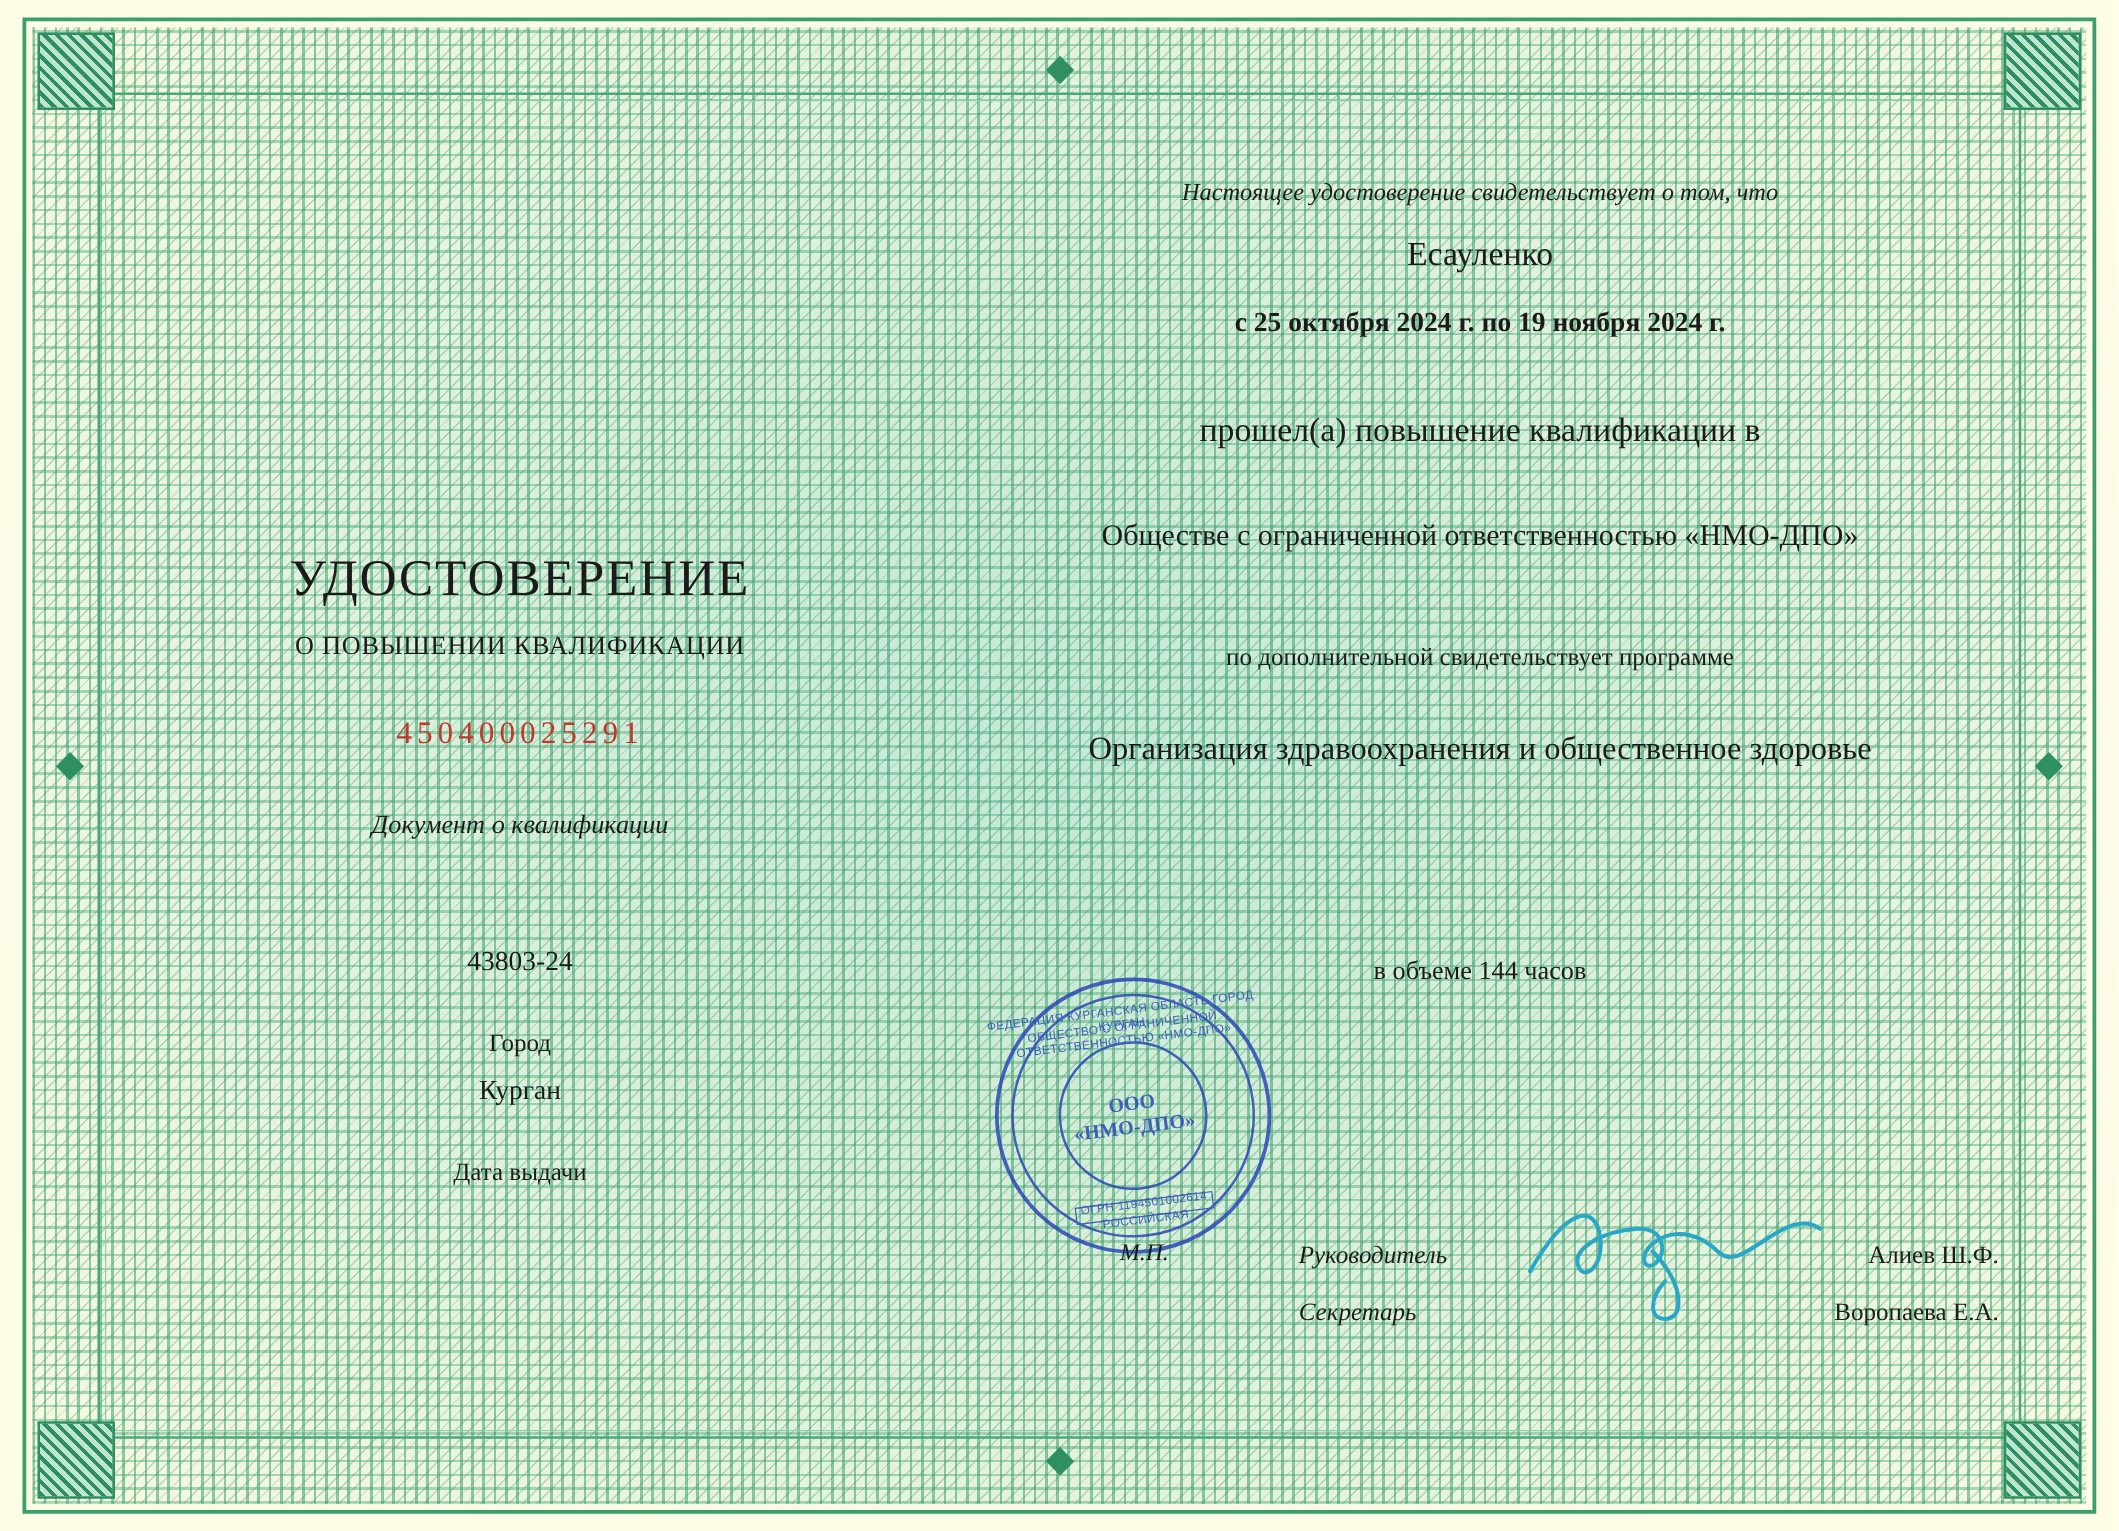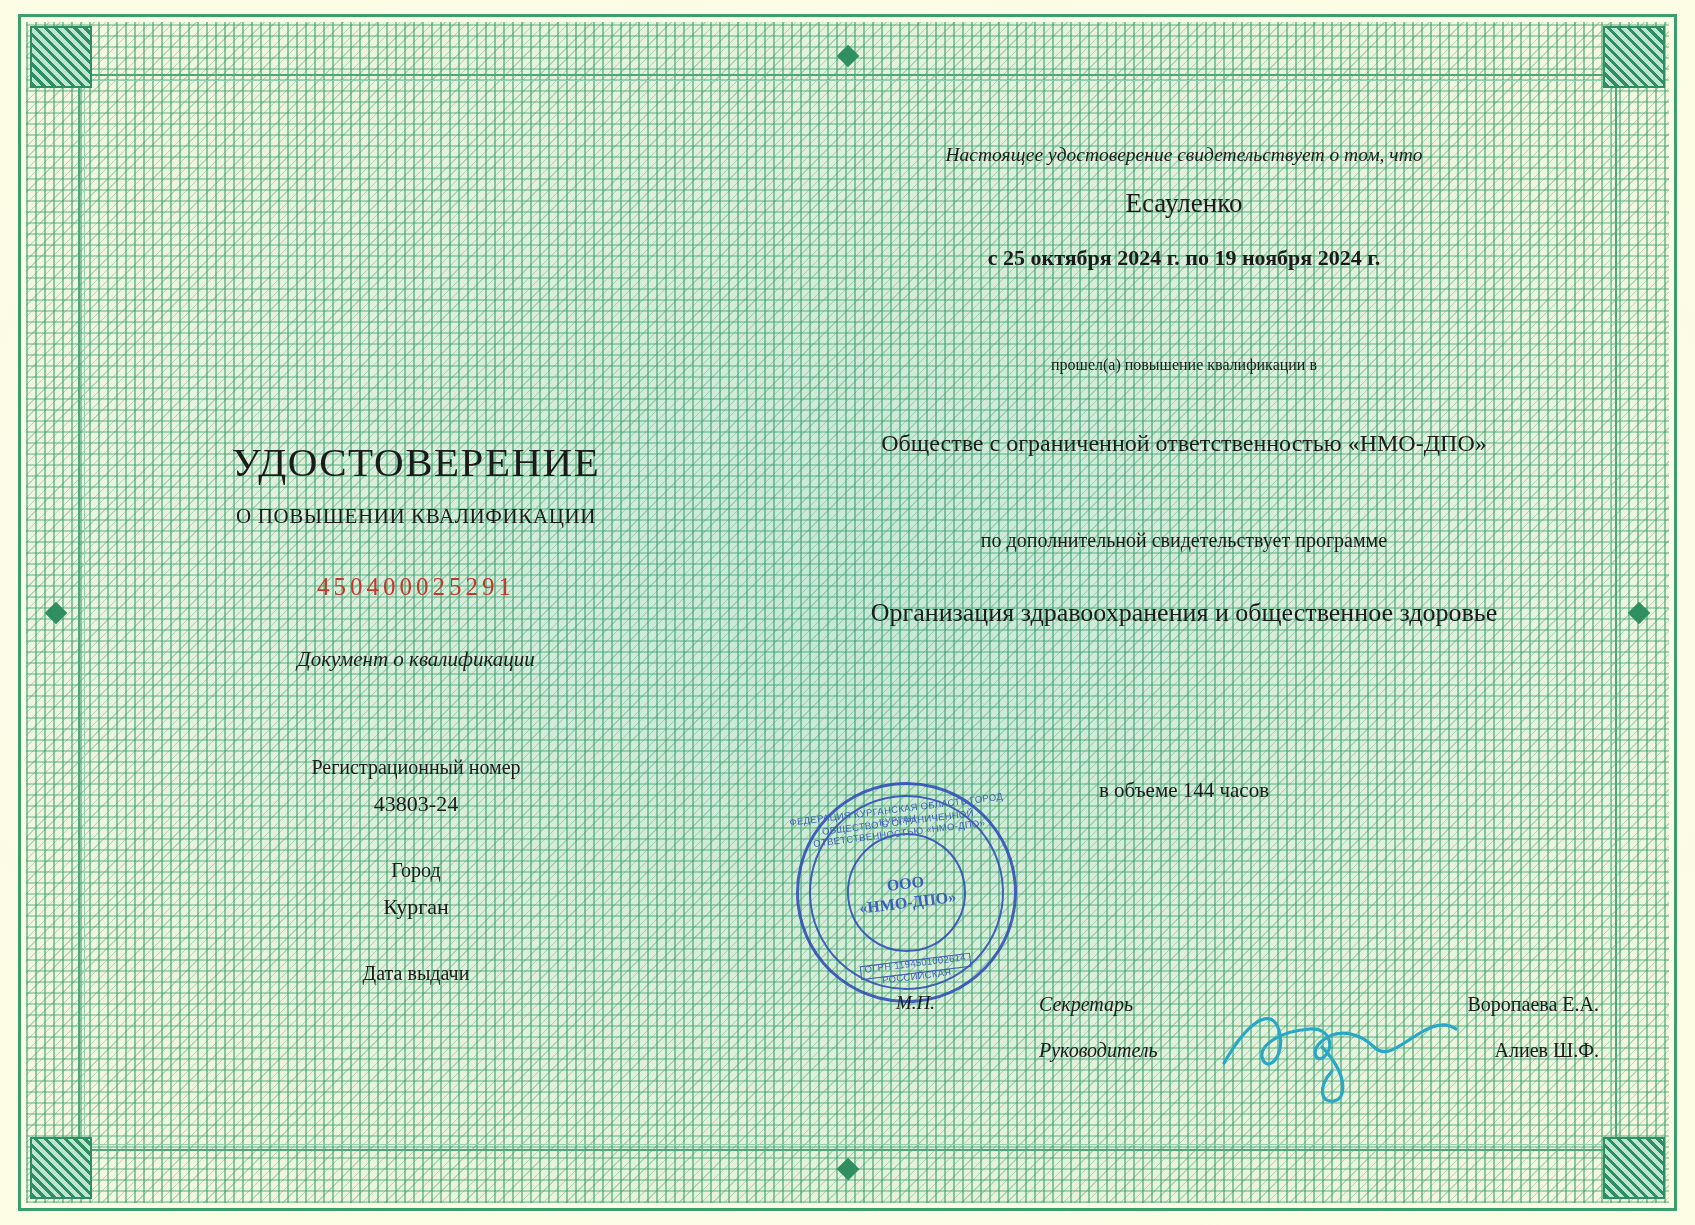--- a/index.html
+++ b/index.html
@@ -140,21 +140,21 @@
     position: absolute;
     right: 0;
     top: 52px;
     width: 830px;
     text-align: center;
   }
   .r-lead    { font-size: 19.5px; font-style: italic; }
   .r-name    { font-size: 27px; margin-top: 22px; }
   .r-name2   { font-size: 25px; margin-top: 26px; }
   .r-period  { font-size: 22px; margin-top: 26px; font-weight: bold; }
-  .r-passed  { font-size: 16px; margin-top: 85px; }
+  .r-passed  { font-size: 27px; margin-top: 58px; }
   .r-org     { font-size: 24px; margin-top: 56px; }
   .r-progLbl { font-size: 20px; margin-top: 72px; }
   .r-prog    { font-size: 26px; margin-top: 46px; }
   .r-hours   { font-size: 21px; margin-top: 150px; }
 
   
   .stamp {
     position: absolute;
     left: 700px;
     top: 690px;
@@ -290,21 +290,20 @@
 
   <div class="content">
 
     <div class="left-col">
       <div class="doc-title">УДОСТОВЕРЕНИЕ</div>
       <div class="doc-subtitle">О ПОВЫШЕНИИ КВАЛИФИКАЦИИ</div>
       <div class="serial">450400025291</div>
       <div class="doc-kind">Документ о квалификации</div>
 
       <div class="reg-block">
-        <div class="lbl">Регистрационный номер</div>
         <div class="val">43803-24</div>
 
         <div class="lbl gap">Город</div>
         <div class="val">Курган</div>
 
         <div class="lbl gap">Дата выдачи</div>
       </div>
     </div>
 
     <div class="right-col">
@@ -328,29 +327,29 @@
       <div class="stamp-bar"></div>
       <div class="stamp-ring-text ring-bottom2">ОГРН 1194501002614</div>
       <div class="stamp-ring-text ring-bottom">РОССИЙСКАЯ</div>
     </div>
 
     <div class="mp">М.П.</div>
 
     <div class="sig-block">
 
       <div class="sig-row">
-        <span class="sig-role">Секретарь</span>
-        <span class="sig-name">Воропаева Е.А.</span>
-      </div>
-
-      <div class="sig-row">
         <span class="sig-role">Руководитель</span>
         <span class="sig-name">Алиев Ш.Ф.</span>
         <svg class="sig-mark" viewBox="0 0 250 110">
           <path d="M10,62 C40,10 62,8 66,34 C70,58 52,72 48,56 C46,44 66,30 96,28 C118,27 120,48 110,56 C102,62 96,50 108,40 C128,24 150,36 160,46 C172,58 186,44 206,32 C222,22 234,22 242,28"></path>
           <path d="M118,70 C104,86 106,102 120,100 C132,98 130,80 124,68 C118,56 112,50 108,46"></path>
         </svg>
       </div>
 
+      <div class="sig-row">
+        <span class="sig-role">Секретарь</span>
+        <span class="sig-name">Воропаева Е.А.</span>
+      </div>
+
     </div>
 
   </div>
 </div>
 
 </body></html>

